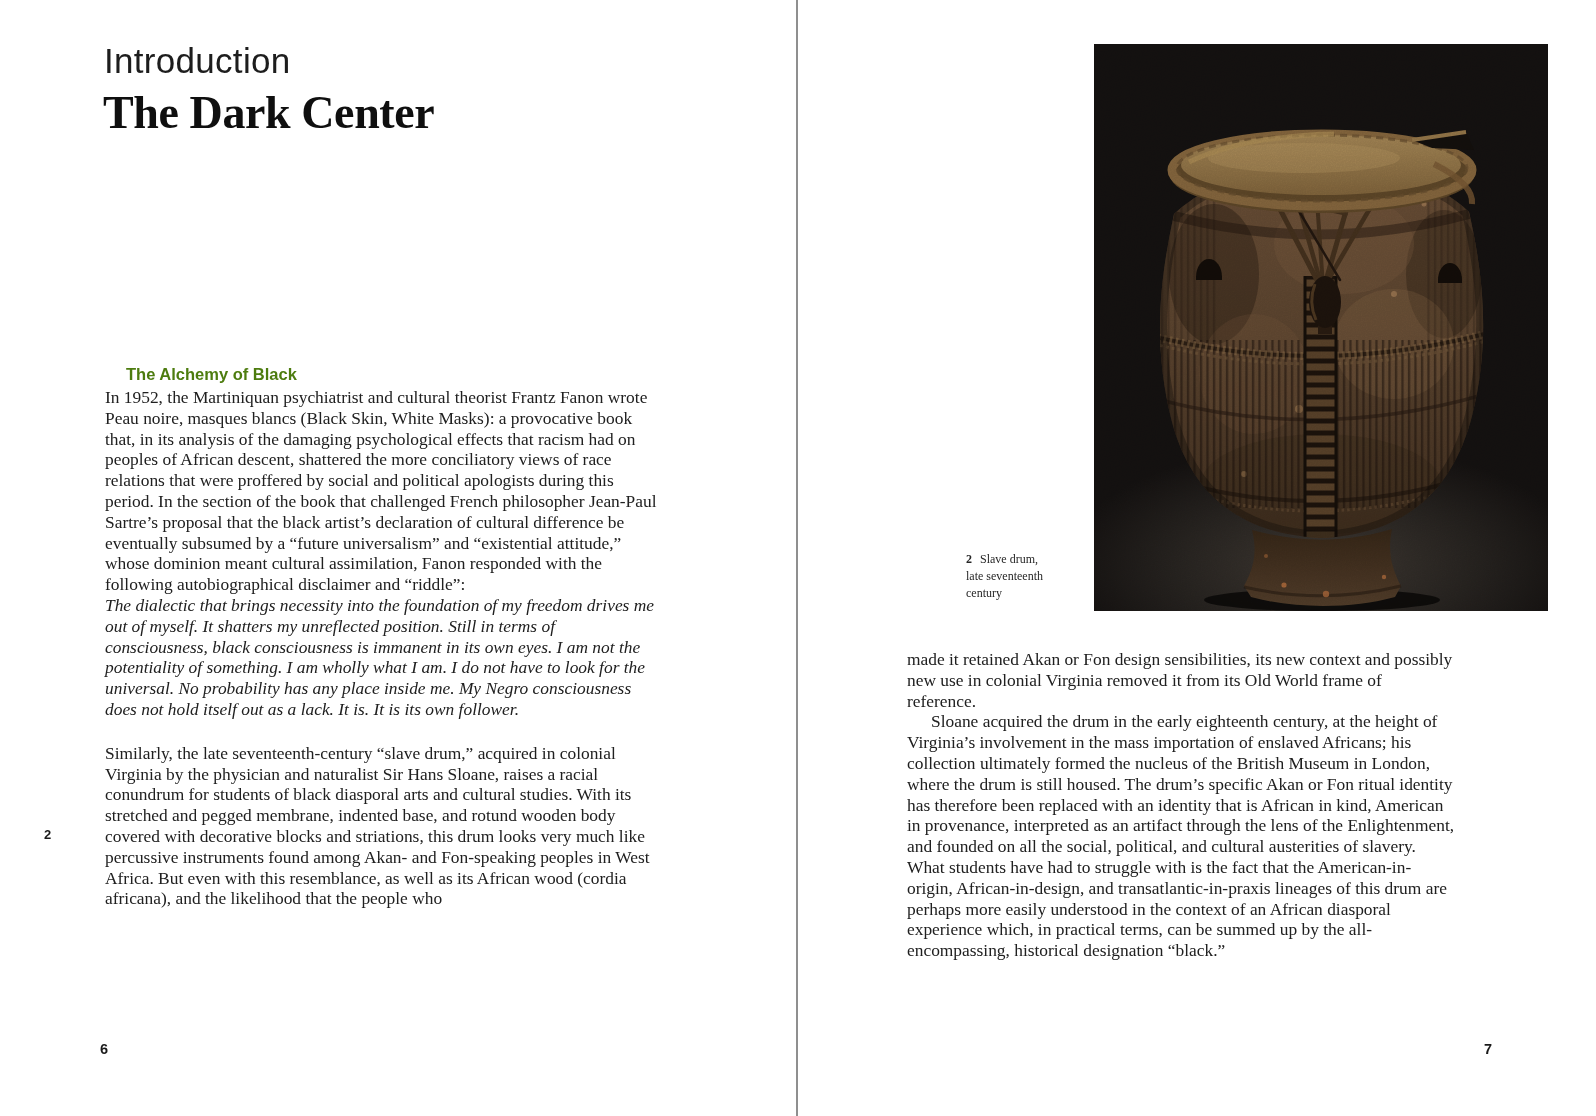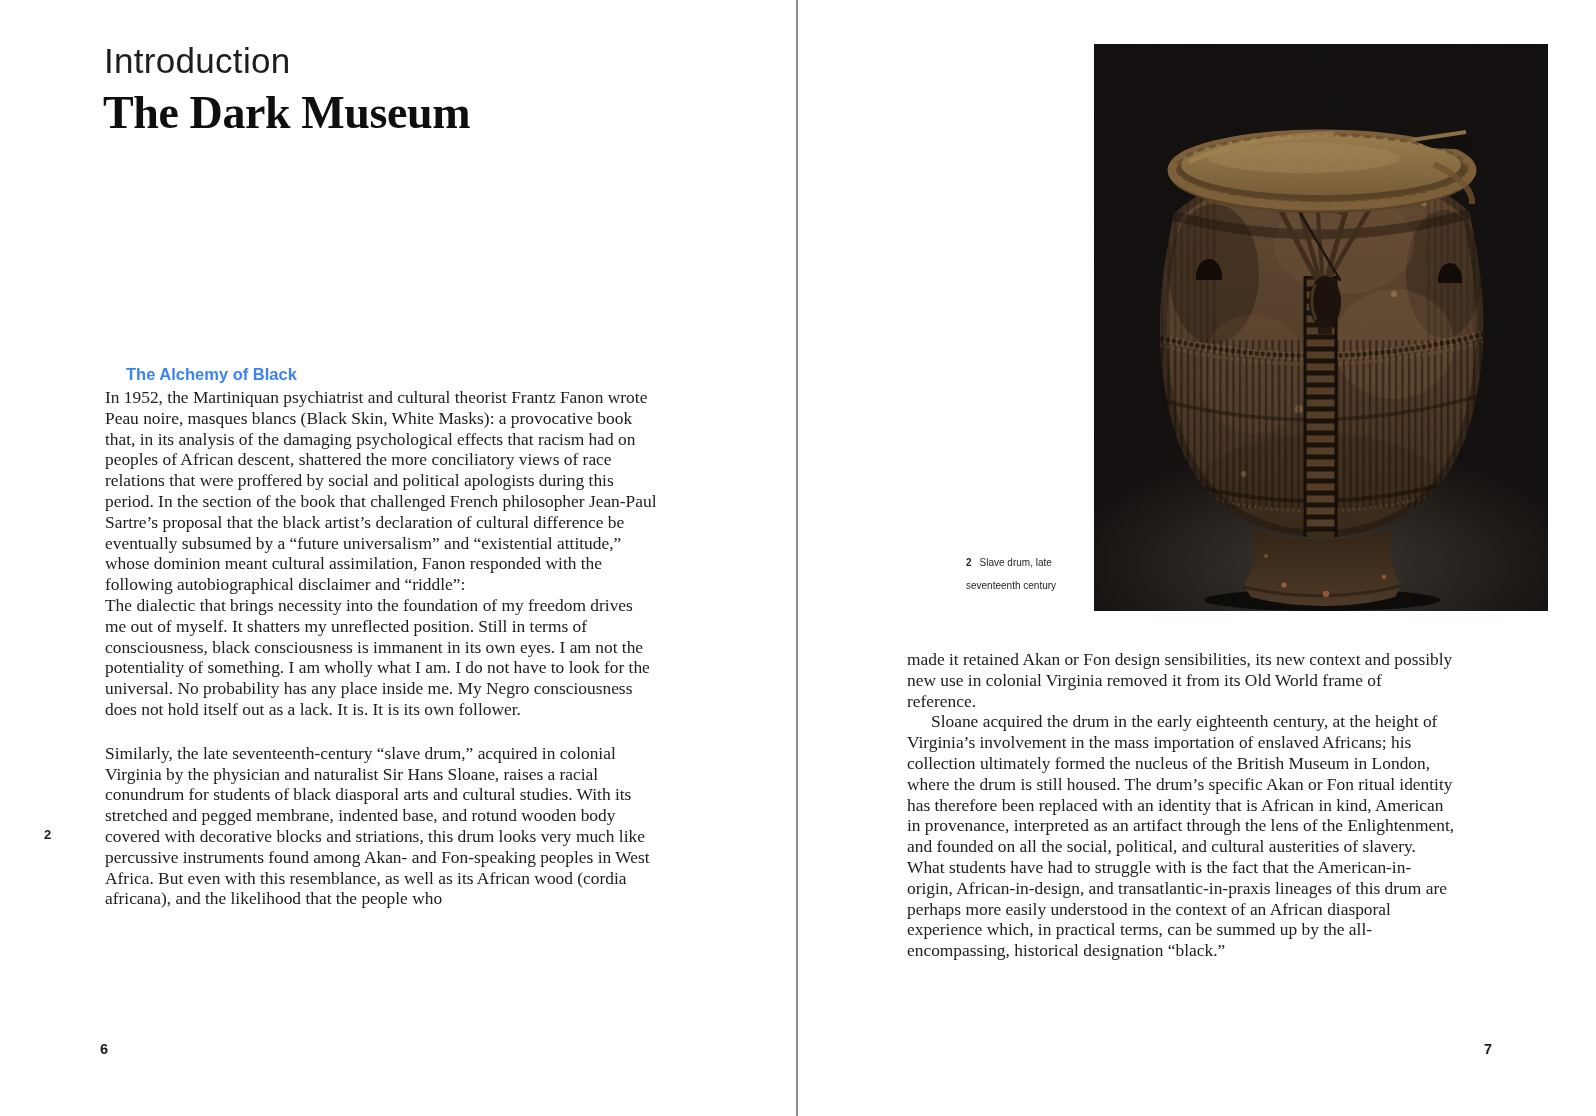--- a/index.html
+++ b/index.html
@@ -15,58 +15,58 @@
     font-family:"Liberation Sans",sans-serif;font-size:35px;line-height:42px;
     color:#1d1d1d;letter-spacing:.3px;
   }
   .book-title{
     position:absolute;left:103px;top:86px;
     font-size:46px;line-height:54px;font-weight:700;color:#0f0f0f;letter-spacing:-.4px;
   }
   .left-text{position:absolute;left:105px;top:364px;width:552px;font-size:17.4px;line-height:20.8px;}
   .section-heading{
     font-family:"Liberation Sans",sans-serif;font-weight:700;font-size:16.5px;line-height:20px;
-    color:#3b82f6;padding-left:21px;margin:0 0 3px 0;
+    color:#4d7c0f;padding-left:21px;margin:0 0 3px 0;
   }
   .left-text p{margin:0;}
-  .bquote{margin:23px 0 0 0;}
+  .bquote{font-style:italic;margin:23px 0 0 0;}
   .para-gap{margin-top:23px !important;}
   .it{}
   .margin-ref{
     position:absolute;left:44px;top:827px;
     font-family:"Liberation Sans",sans-serif;font-weight:700;font-size:13px;color:#1a1a1a;
   }
   .pageno{
     position:absolute;font-family:"Liberation Sans",sans-serif;font-weight:700;
     font-size:14.5px;color:#1a1a1a;
   }
   .pageno-left{left:100px;top:1041px;}
   .pageno-right{left:1484px;top:1041px;}
 
   
   .photo{position:absolute;left:1094px;top:44px;width:454px;height:567px;}
   .photo svg{display:block;width:100%;height:100%;}
   .caption{
     position:absolute;left:966px;top:551px;width:92px;
-    font-family:Liberation Sans, sans-serif;font-size:10px;line-height:23px;color:#262626;
+    font-family:Liberation Serif, serif;font-size:12px;line-height:17px;color:#262626;
   }
   .caption b{font-weight:700;margin-right:8px;}
   .right-text{position:absolute;left:907px;top:649px;width:548px;font-size:17.4px;line-height:20.8px;}
   .right-text p{margin:0;}
   .right-text .indent{text-indent:24px;}
 </style>
 </head>
 <body>
 
 <div class="spread">
 
   <div class="gutter"></div>
 
   <div class="chapter-label">Introduction</div>
-  <div class="book-title">The Dark Museum</div>
+  <div class="book-title">The Dark Center</div>
 
   <div class="left-text">
     <div class="section-heading">The Alchemy of Black</div>
     <p><span>In 1952, the Martiniquan psychiatrist and cultural theorist Frantz Fanon wrote </span><span class="it">Peau noire, masques blancs (Black Skin, White Masks)</span><span>: a provocative book that, in its analysis of the damaging psychological effects that racism had on peoples of African descent, shattered the more conciliatory views of race relations that were proffered by social and political apologists during this period. In the section of the book that challenged French philosopher Jean-Paul Sartre’s proposal that the black artist’s declaration of cultural difference be eventually subsumed by a “future universalism” and “existential attitude,” whose dominion meant cultural assimilation, Fanon responded with the following autobiographical disclaimer and “riddle”:</span></p>
     <p class="bquote">The dialectic that brings necessity into the foundation of my freedom drives me out of myself. It shatters my unreflected position. Still in terms of consciousness, black consciousness is immanent in its own eyes. I am not the potentiality of something. I am wholly what I am. I do not have to look for the universal. No probability has any place inside me. My Negro consciousness does not hold itself out as a lack. It is. It is its own follower.</p>
     <p class="para-gap"><span>Similarly, the late seventeenth-century “slave drum,” acquired in colonial Virginia by the physician and naturalist Sir Hans Sloane, raises a racial conundrum for students of black diasporal arts and cultural studies. With its stretched and pegged membrane, indented base, and rotund wooden body covered with decorative blocks and striations, this drum looks very much like percussive instruments found among Akan- and Fon-speaking peoples in West Africa. But even with this resemblance, as well as its African wood (</span><span class="it">cordia africana</span><span>), and the likelihood that the people who</span></p>
   </div>
 
   <div class="margin-ref">2</div>
   <div class="pageno pageno-left">6</div>

